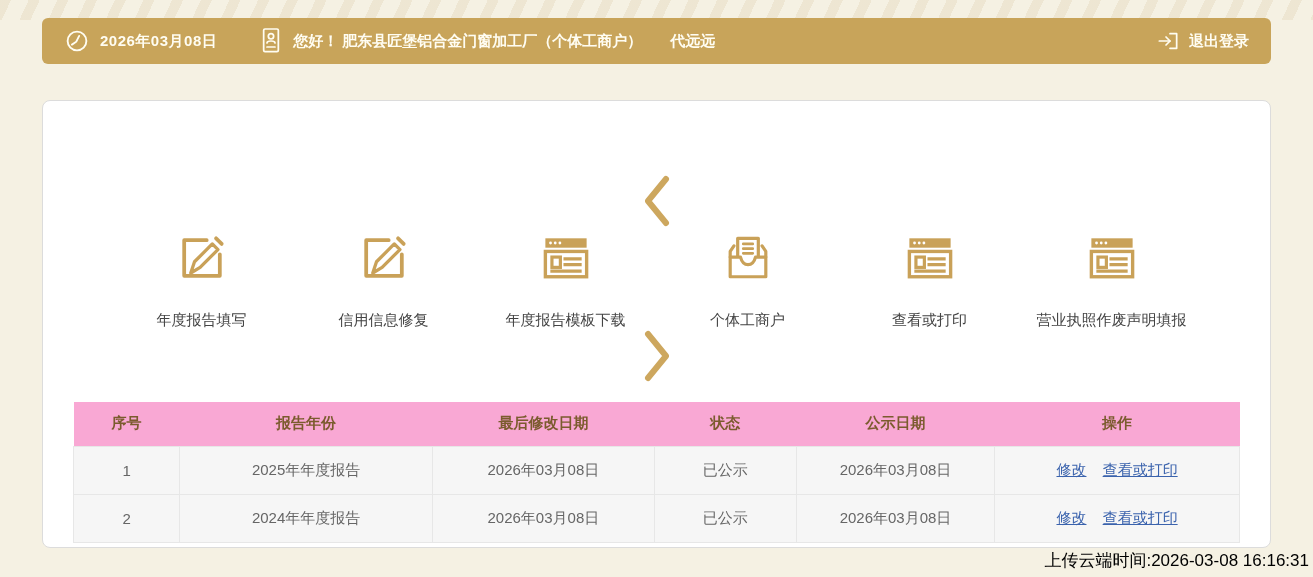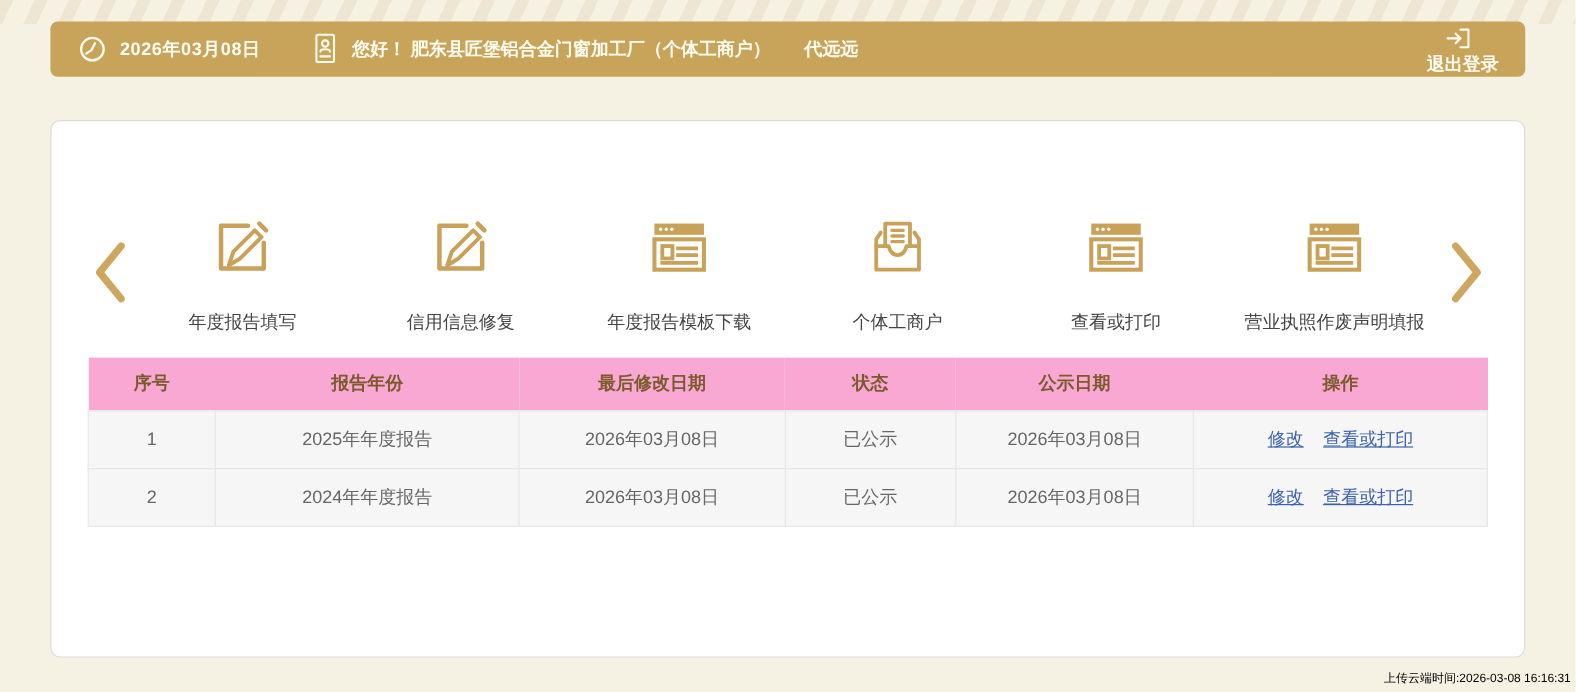--- a/index.html
+++ b/index.html
@@ -19,47 +19,47 @@
     display: flex; align-items: center; padding: 0 22px;
     color: #fffdf2; font-size: 15px; font-weight: bold;
   }
   .tb-group { display: flex; align-items: center; }
   .tb-group svg { display: block; }
   .tb-date { margin-left: 10px; letter-spacing: .5px; }
   .tb-user { margin-left: 42px; }
   .tb-hello { margin-left: 10px; }
   .tb-company { margin-left: 4px; }
   .tb-operator { margin-left: 28px; }
-  .logout { margin-left: auto; cursor: pointer; flex-direction: column; }
+  .logout { margin-left: auto; cursor: pointer; }
   .logout-label { margin-left: 9px; }
   
   .card {
     margin: 36px 42px 0; height: 448px; background: #fff;
     border: 1px solid #dcdcdc; border-radius: 8px;
     padding: 74px 30px 0;
   }
-  .carousel { display: flex; align-items: center; }
+  .carousel { display: flex; align-items: center; flex-direction: column; }
   .chev { width: 38px; flex: 0 0 38px; display: flex; justify-content: center; cursor: pointer; }
   .features { flex: 1; display: flex; justify-content: space-around; align-items: flex-start; }
   .feature { display: flex; flex-direction: column; align-items: center; width: 182px; cursor: pointer; }
   .feature .ficon { height: 62px; display: flex; align-items: center; }
   .feature .flabel { margin-top: 22px; font-size: 15px; color: #444; white-space: nowrap; }
   
   .section-title { margin-top: 50px; display: flex; align-items: center; font-size: 16px; color: #6d6052; }
   .marker { width: 7px; height: 15px; background: #7d3a20; margin-right: 9px; }
   
   table { width: 100%; border-collapse: collapse; margin-top: 20px; font-size: 15px; table-layout: fixed; }
   thead th { background: #f9a8d4; color: #7b5b2e; height: 44px; font-weight: bold; text-align: center; }
   tbody td {
     background: #f6f6f6; color: #666; height: 48px; text-align: center;
     border: 1px solid #e7e7e7;
   }
   .op-link { color: #3b63ad; text-decoration: underline; margin: 0 6px; cursor: pointer; }
   
-  .footer-time { position: absolute; right: 4px; bottom: 5px; font-size: 10px; color: #000; }
+  .footer-time { position: absolute; right: 4px; bottom: 5px; font-size: 17px; color: #000; }
 </style>
 </head>
 <body>
 
 <div class="bg-texture"></div>
 
 <div class="topbar">
   <div class="tb-group">
     <span>
       <svg width="26" height="26" viewBox="0 0 36 36" fill="none" stroke="#fffdf2" stroke-width="2.6" stroke-linecap="round">

